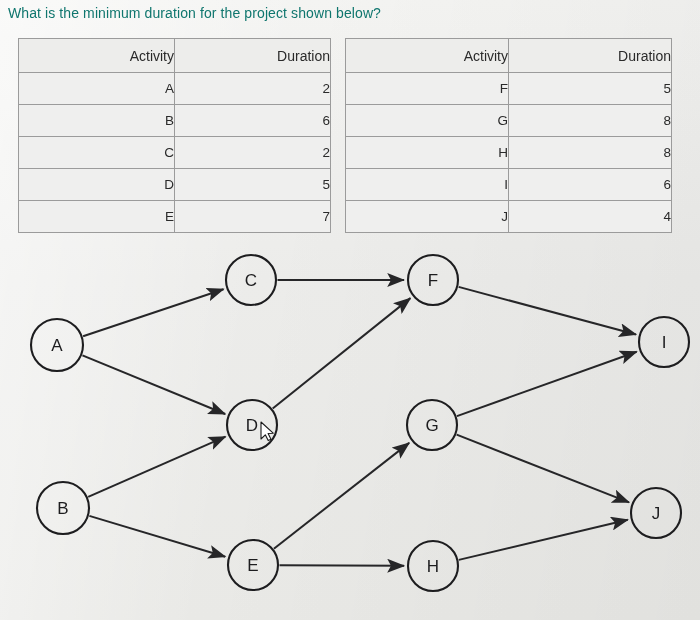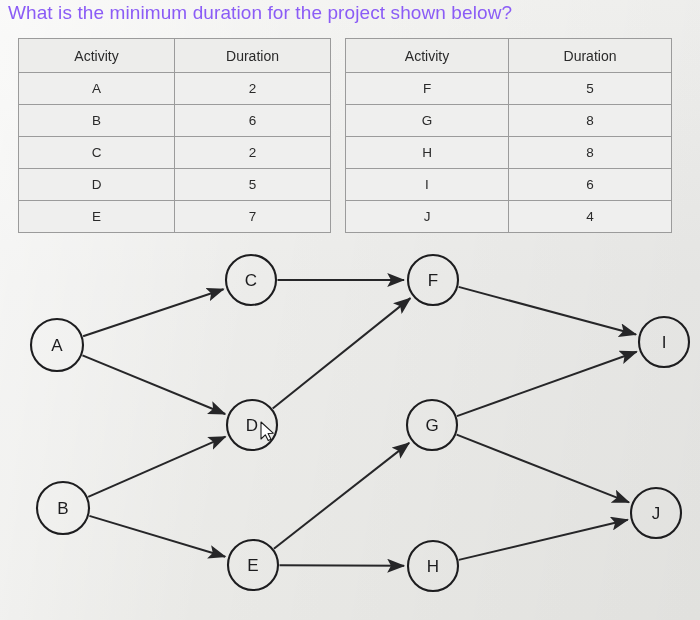--- a/index.html
+++ b/index.html
@@ -21,24 +21,24 @@
     position: absolute;
     inset: 0;
     background:
       linear-gradient(100deg, rgba(255,255,255,0.55) 0%, rgba(255,255,255,0.0) 38%, rgba(0,0,0,0.035) 100%),
       linear-gradient(180deg, #f4f4f2 0%, #ececeA 45%, #e9e9e6 100%);
   }
   #question {
     position: absolute;
     left: 8px;
     top: 3px;
-    font-size: 19px;
+    font-size: 14px;
     line-height: 20px;
     letter-spacing: 0.1px;
-    color: #8b5cf6;
+    color: #0f766e;
     white-space: nowrap;
   }
   
   #tables {
     position: absolute;
     left: 18px;
     top: 38px;
     width: 654px;
     height: 194px;
     display: flex;
@@ -49,21 +49,21 @@
     table-layout: fixed;
     background: #e9e9e7;
     font-size: 13.5px;
   }
   .dur-table.left  { width: 313px; }
   .dur-table.right { width: 327px; }
   .tbl-gap { width: 14px; }
   .dur-table th,
   .dur-table td {
     border: 1px solid #9b9b9b;
-    text-align: center;
+    text-align: right;
     font-weight: normal;
     height: 31px;
     padding: 0;
     color: #2a2a2a;
     background: rgba(255,255,255,0.30);
   }
   .dur-table th {
     height: 33px;
     font-size: 14px;
     background: rgba(255,255,255,0.20);

